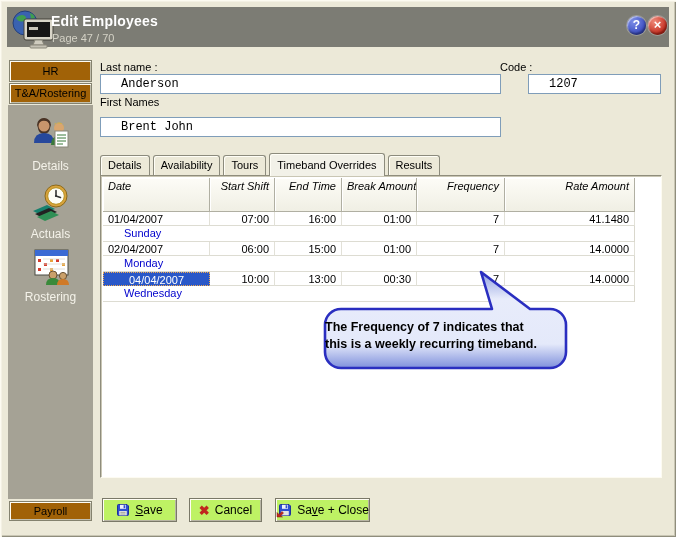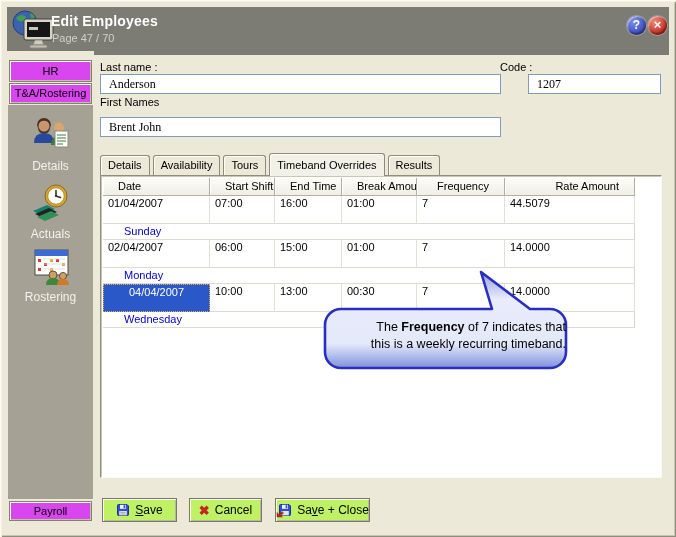--- a/index.html
+++ b/index.html
@@ -6,83 +6,83 @@
   html,body { width:676px; height:537px; }
   body { font-family:"Liberation Sans", sans-serif; font-size:11px; color:#000; }
 
   .window {
     position:relative; width:676px; height:537px; background:#ece9d8; overflow:hidden;
     box-shadow: inset 1px 1px 0 #fdfbf1, inset 2px 2px 0 #f4f1e4,
                 inset -1px -1px 0 #8f8d7c, inset -2px -2px 0 #c9c6b4;
   }
 
   
-  .titlebar { position:absolute; left:7px; top:7px; width:662px; height:48px; background:#7c7c74; }
+  .titlebar { position:absolute; left:7px; top:7px; width:662px; height:40px; background:#7c7c74; }
   .tb-icon { position:absolute; left:3px; top:1px; width:46px; height:42px; }
   .tb-title { position:absolute; left:44px; top:6px; font-size:14px; font-weight:bold; color:#fff; letter-spacing:.2px; }
   .tb-page  { position:absolute; left:45px; top:25px; font-size:11px; color:#d4d2c6; }
   .tb-circle { position:absolute; top:9px; width:19px; height:19px; border-radius:50%;
     color:#fff; font-weight:bold; font-size:12px; line-height:18px; text-align:center; cursor:pointer;
     box-shadow: inset -1px -2px 2px rgba(0,0,0,.35), inset 1px 1px 1px rgba(255,255,255,.55), 0 0 0 1px rgba(255,255,255,.25); }
   .tb-help  { right:23px; background:radial-gradient(circle at 35% 30%, #7d8fe8, #3a4bbf 70%); }
   .tb-close { right:2px;  background:radial-gradient(circle at 35% 30%, #ef8a7a, #c22a1c 70%); font-size:13px; }
 
   
   .leftcol { position:absolute; left:7px; top:51px; width:87px; height:479px; background:#ece9d8; }
-  .side-btn { position:absolute; left:2px; right:2px; height:22px; background:#d946ef;
+  .side-btn { position:absolute; left:2px; right:2px; height:22px; background:#a16207;
     border:1px solid #84826f; box-shadow: inset 1px 1px 0 #fffdf4, inset -1px -1px 0 #c2bfad;
     font-size:11px; text-align:center; line-height:20px; cursor:pointer; }
   .btn-hr { top:9px; }
   .btn-ta { top:32px; height:21px; line-height:19px; }
   .gray-panel { position:absolute; left:1px; right:1px; top:54px; height:394px; background:#a5a295; }
   .nav-item { position:absolute; left:0; width:100%; text-align:center; cursor:pointer; }
   .nav-item .nav-ico { display:block; margin:0 auto 4px auto; width:42px; height:40px; }
   .nav-item .nav-label { color:#f4f2e9; font-size:12px; }
   .nav-details { top:10px; } .nav-actuals { top:78px; } .nav-rostering { top:141px; }
   .btn-payroll { top:450px; height:20px; line-height:18px; }
 
   
   .fld-label { position:absolute; font-size:11px; color:#000; }
-  .txt { position:absolute; border:1px solid #7f9db9; background:#fff; font-family:Liberation Serif, serif;
-    font-size:12px; padding:2px 8px; height:20px; }
+  .txt { position:absolute; border:1px solid #7f9db9; background:#fff; font-family:Liberation Mono, monospace;
+    font-size:12px; padding:2px 20px; height:20px; }
   .lbl-lastname { left:100px; top:61px; } .txt-lastname { left:100px; top:74px; width:401px; }
   .lbl-code { left:500px; top:61px; }     .txt-code { left:528px; top:74px; width:133px; }
   .lbl-firstnames { left:100px; top:96px; } .txt-firstnames { left:100px; top:117px; width:401px; }
 
   
   .tabs { position:absolute; left:100px; top:152px; height:23px; display:flex; align-items:flex-end; }
   .tab { height:20px; line-height:18px; padding:0 7px; margin-right:3px; background:#ece9d8;
     border:1px solid #8c8b7d; border-bottom:none; border-radius:3px 3px 0 0; font-size:11px; cursor:pointer;
     box-shadow: inset 1px 1px 0 #fffef6; position:relative; z-index:1; }
   .tab.selected { height:23px; line-height:22px; background:#f2f1e8; z-index:3; margin-bottom:-1px; }
 
   
   .panel { position:absolute; left:100px; top:175px; width:562px; height:303px; background:#fff;
     border-top:1px solid #8f8d7c; border-left:1px solid #8f8d7c;
     border-right:1px solid #fdfbf1; border-bottom:1px solid #fdfbf1;
     box-shadow: 1px 1px 0 #c9c6b4 inset; z-index:2; }
 
   
   .table { position:absolute; left:2px; top:2px; width:532px; border-right:1px solid #d9d7cc; }
   .t-row, .t-head { display:grid; grid-template-columns:107px 65px 67px 75px 88px 130px; }
-  .t-head .hcell { height:18px; line-height:17px; background:linear-gradient(#fdfcf7,#f0efe4);
-    border-right:1px solid #b0afa2; border-bottom:1px solid #b0afa2; padding:0 15px; font-size:11px; cursor:pointer;
-    box-shadow: inset 1px 1px 0 #fff; white-space:nowrap; overflow:hidden; }
+  .t-head .hcell { height:34px; line-height:17px; background:linear-gradient(#fdfcf7,#f0efe4);
+    border-right:1px solid #b0afa2; border-bottom:1px solid #b0afa2; padding:0 5px; font-size:11px; cursor:pointer;
+    box-shadow: inset 1px 1px 0 #fff; white-space:nowrap; overflow:hidden;font-style:italic; }
   .hcell.num { text-align:right; }
-  .t-row .cell { height:28px; line-height:15px; border-right:1px solid #e2e1d8; border-bottom:1px solid #dddcd2;
+  .t-row .cell { height:14px; line-height:15px; border-right:1px solid #e2e1d8; border-bottom:1px solid #dddcd2;
     padding:0 5px; font-size:11px; background:#fff; white-space:nowrap; }
-  .cell.num { text-align:left; }
+  .cell.num { text-align:right; }
   .day-row { height:16px; line-height:15px; border-bottom:1px solid #dddcd2; padding-left:21px;
     font-size:11px; color:#0000cc; background:#fff; }
   .cell.sel { background:#2a58c8; color:#fff; border:1px dotted #f0a94e; padding:0 4px; line-height:14px;text-align:center; }
 
   
   .callout-svg { position:absolute; left:312px; top:264px; width:264px; height:112px; z-index:5; pointer-events:none; }
-  .callout-text { position:absolute; left:325px; top:319px; width:241px; z-index:6; text-align:right;
-    font-size:12.5px; line-height:17px; color:#000; pointer-events:none; }
+  .callout-text { position:absolute; left:325px; top:319px; width:241px; z-index:6; text-align:left;
+    font-size:12.5px; line-height:17px; color:#000; pointer-events:none;font-weight:bold; }
 
   
   .action-btn { position:absolute; top:498px; height:24px; background:#bef264; border:1px solid #7a7868;
     box-shadow: inset 1px 1px 0 #fffdf4, inset -1px -1px 0 #b9b6a5; cursor:pointer;
     display:flex; align-items:center; justify-content:center; gap:5px; font-size:12px; }
   .btn-save { left:102px; width:75px; }
   .btn-cancel { left:189px; width:73px; }
   .btn-saveclose { left:275px; width:95px; }
   .mnemonic { text-decoration:underline; }
   .x-glyph { color:#c0281e; font-size:13px; font-weight:bold; line-height:13px; }
@@ -197,21 +197,21 @@
         <div class="hcell num">Frequency</div>
         <div class="hcell num">Rate Amount</div>
       </div>
 
       <div class="t-row">
         <div class="cell">01/04/2007</div>
         <div class="cell num">07:00</div>
         <div class="cell num">16:00</div>
         <div class="cell num">01:00</div>
         <div class="cell num">7</div>
-        <div class="cell num">44.5079</div>
+        <div class="cell num">41.1480</div>
       </div>
       <div class="day-row">Sunday</div>
 
       <div class="t-row">
         <div class="cell">02/04/2007</div>
         <div class="cell num">06:00</div>
         <div class="cell num">15:00</div>
         <div class="cell num">01:00</div>
         <div class="cell num">7</div>
         <div class="cell num">14.0000</div>

